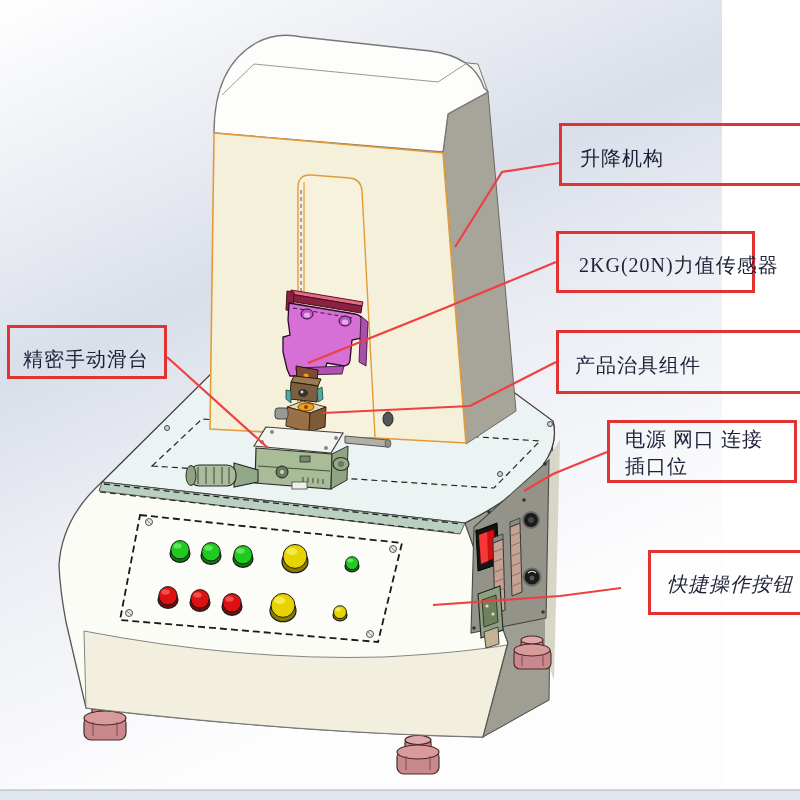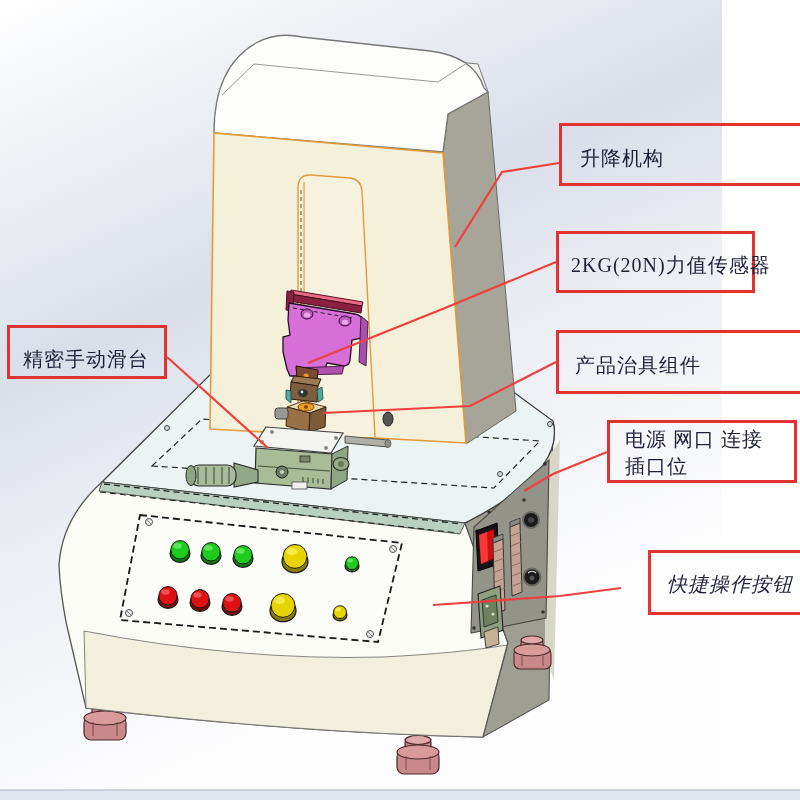--- a/index.html
+++ b/index.html
@@ -11,21 +11,21 @@
     border:3px solid #e23333;
     color:#1e2138;
     font-size:20px;
     letter-spacing:1px;
     background:transparent;
     white-space:nowrap;
     z-index:5;
   }
   .clip-right{border-right:none;}
   #co-lifting{left:559px;top:123px;width:241px;height:63px;padding:19px 0 0 18px;}
-  #co-sensor {left:556px;top:231px;width:199px;height:62px;padding:18px 0 0 12px;}
+  #co-sensor {left:556px;top:231px;width:199px;height:62px;padding:18px 0 0 20px;}
   #co-fixture{left:556px;top:330px;width:244px;height:64px;padding:19px 0 0 16px;}
   #co-ports  {left:607px;top:420px;width:190px;height:63px;padding:3px 0 0 15px;line-height:27px;}
   #co-quick  {left:648px;top:550px;width:179px;height:65px;padding:18px 0 0 16px;font-style:italic;}
   #co-slide  {left:7px;top:325px;width:160px;height:54px;padding:18px 0 0 13px;}
 </style>
 </head>
 <body>
 
 <div id="stage">
 

